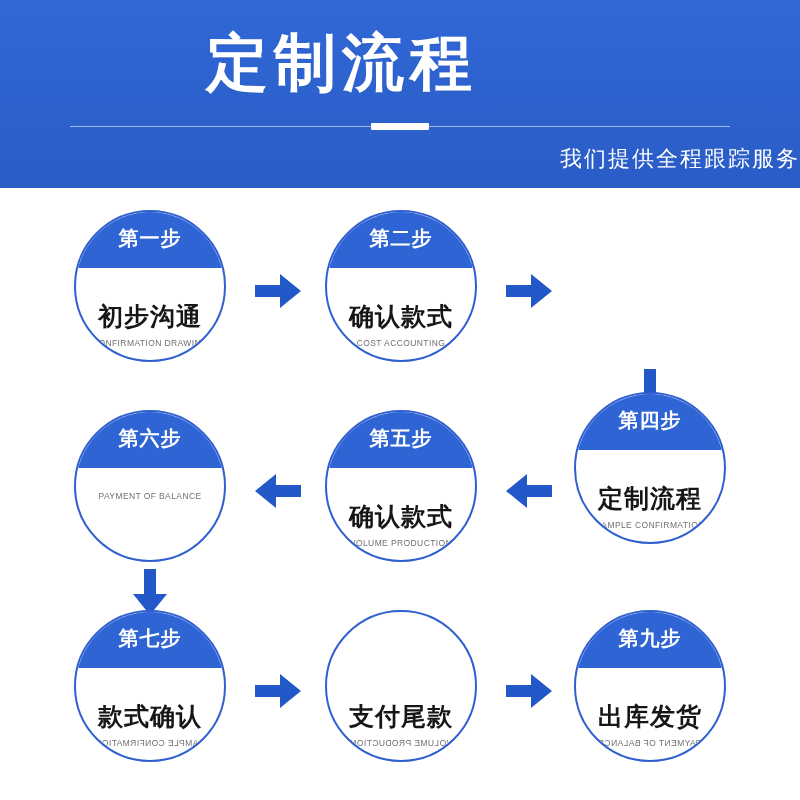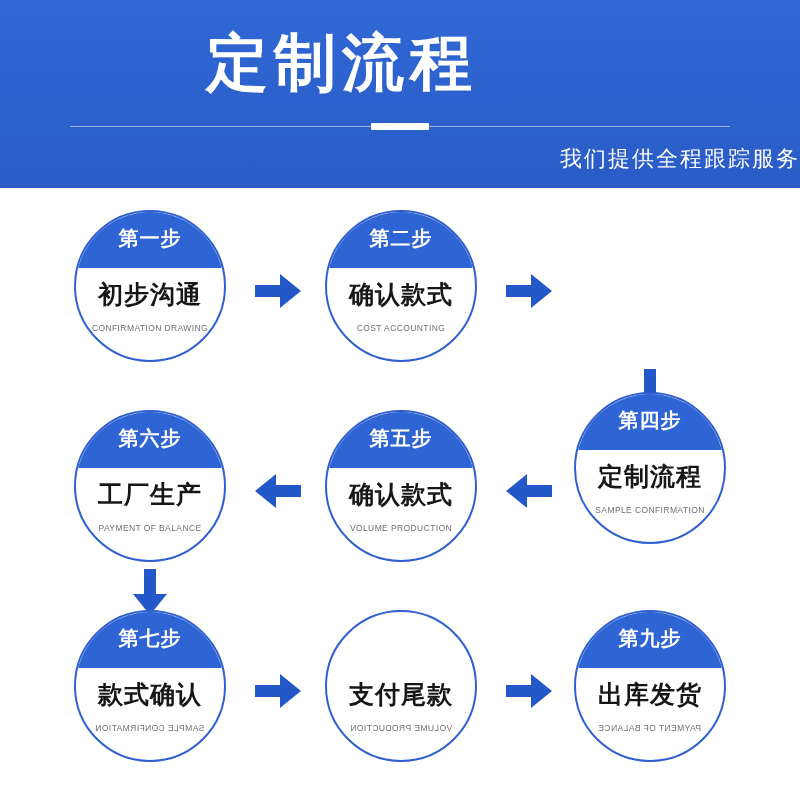--- a/index.html
+++ b/index.html
@@ -115,23 +115,24 @@
     padding-top: 14px;
     box-sizing: border-box;
   }
   .node-title {
     color: #161616;
     font-size: 25px;
     font-weight: bold;
     letter-spacing: 1px;
     line-height: 1;
     white-space: nowrap;
+    margin-top: 22px;
   }
   .node-sub {
-    margin-top: 16px;
+    margin-top: 9px;
     color: #6f6f6f;
     font-size: 8.5px;
     letter-spacing: 0.4px;
     white-space: nowrap;
     transform-origin: center center;
   }
   .mirrored {
     transform: scaleX(-1);
   }
 
@@ -230,21 +231,20 @@
     <svg width="46" height="34" viewBox="0 0 46 34">
         <path d="M46 11 H21 V0 L0 17 L21 34 V23 H46 Z" fill="#2258c8"></path>
       </svg>
   </div>
 
   <div class="node" style="left:74px; top:222px;">
     <div class="node-cap">
       <span class="node-cap-label">第六步</span>
     </div>
     <div class="node-body">
-      <div class="node-title">工厂生产</div>
       <div class="node-sub">PAYMENT OF BALANCE</div>
     </div>
   </div>
 
   <div class="arrow-v" style="left:133px; top:381px;">
     <svg width="34" height="46" viewBox="0 0 34 46">
         <path d="M11 0 H23 V25 H34 L17 46 L0 25 H11 Z" fill="#2258c8"></path>
       </svg>
   </div>
 

